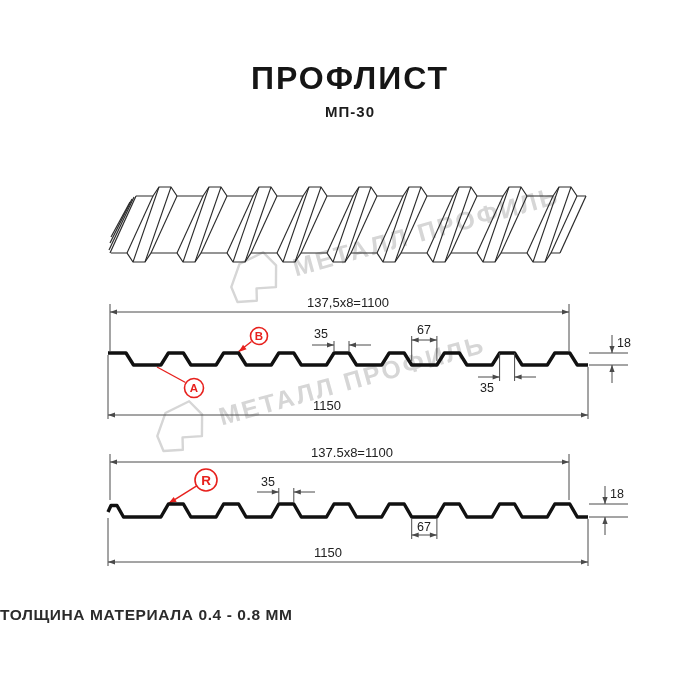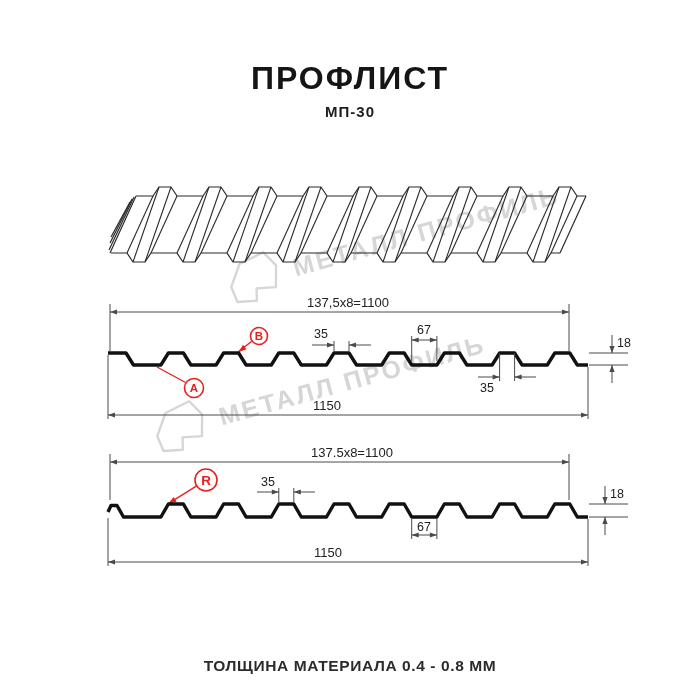--- a/index.html
+++ b/index.html
@@ -1,21 +1,21 @@
 <!DOCTYPE html>
 <html><head>
 <meta charset="utf-8">
 <style>
   html,body{margin:0;padding:0;background:#fff;}
   .page{width:700px;height:700px;position:relative;background:#ffffff;
         font-family:"Liberation Sans",sans-serif;overflow:hidden;}
   .hdr{position:absolute;top:60px;left:0;width:700px;text-align:center;z-index:3;}
   .title{font-size:32px;font-weight:800;letter-spacing:2px;color:#151515;}
   .subtitle{margin-top:6px;font-size:15px;font-weight:700;letter-spacing:1px;color:#1c1c1c;}
-  .footer{position:absolute;top:657px;left:0;width:700px;text-align:center;
+  .footer{position:absolute;top:606px;left:0;width:700px;text-align:left;
           font-size:15.5px;font-weight:700;letter-spacing:.6px;color:#2b2b2b;z-index:3;}
   .wm{position:absolute;display:flex;align-items:center;gap:10px;
       transform:rotate(-15.5deg);transform-origin:0 50%;z-index:1;pointer-events:none;}
   .wm-text{font-size:25px;font-weight:700;letter-spacing:2.5px;color:#d6d6d6;white-space:nowrap;}
   svg.draw{position:absolute;z-index:2;overflow:visible;}
   svg text{fill:#222;font-family:"Liberation Sans",sans-serif;font-size:12.5px;}
   text.fml{font-size:13px;}
   text.lbl{fill:#e7211d;font-weight:bold;font-size:11.5px;}
   text.lblbig{fill:#e7211d;font-weight:bold;font-size:13.5px;}
   circle.lblc{fill:#ffffff;stroke:#e7211d;stroke-width:1.6;}

